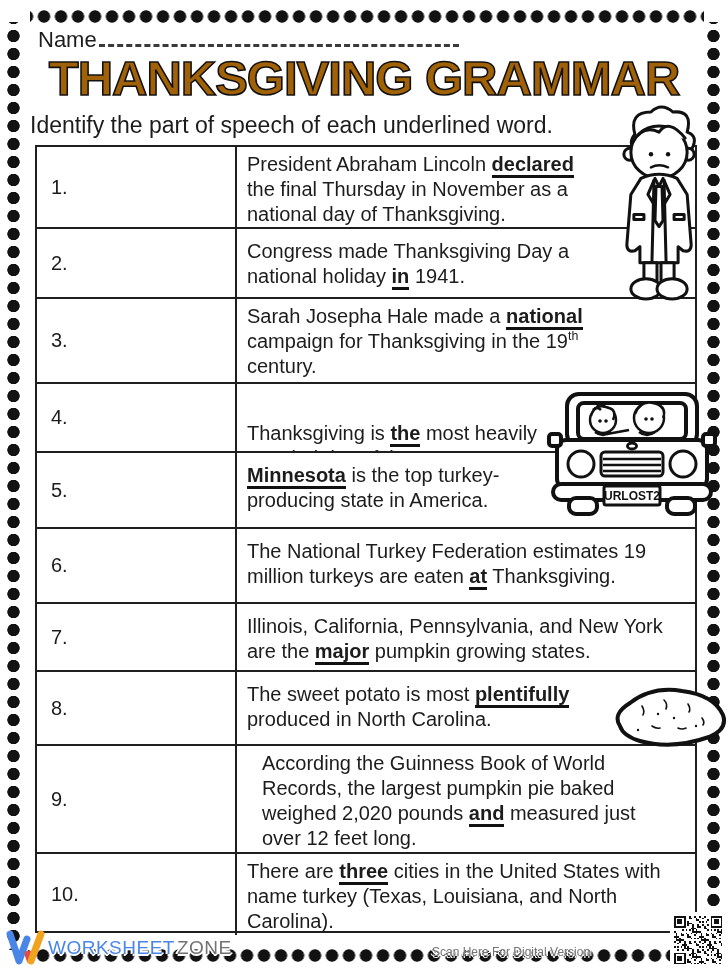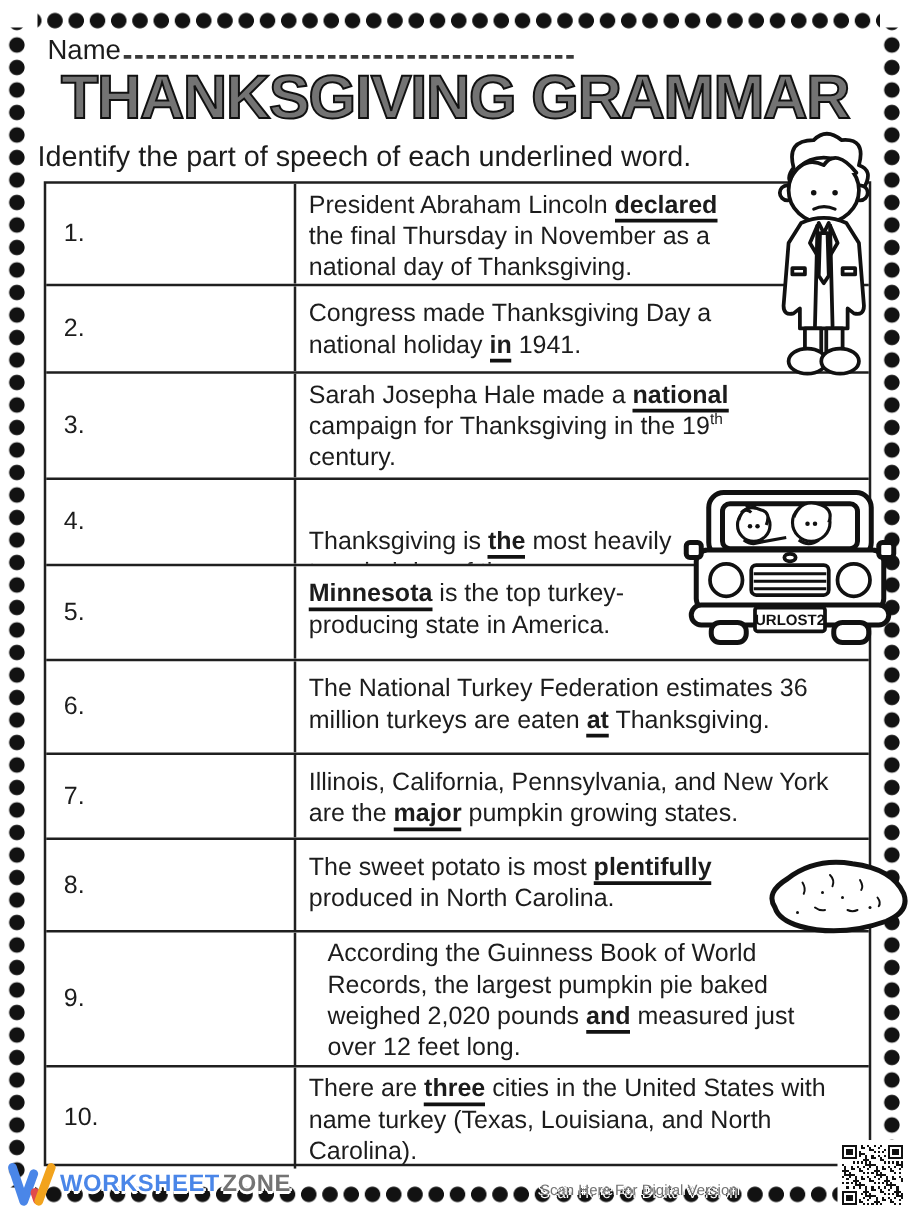--- a/index.html
+++ b/index.html
@@ -15,21 +15,21 @@
   .dots-top{top:10px;left:30px;right:24px;}
   .dots-bottom{bottom:8px;left:28px;right:24px;}
   .dots-left{left:7px;top:22px;bottom:20px;}
   .dots-right{right:8px;top:22px;bottom:20px;}
 
   .name-row{position:absolute;top:26px;left:38px;z-index:2;display:flex;align-items:baseline;}
   .name-label{font-size:22px;}
   .name-line{display:inline-block;width:360px;border-bottom:3px dashed #3a3a3a;height:18px;margin-left:2px;}
 
   .title{position:absolute;top:50px;left:0;width:100%;text-align:center;z-index:2;
-         font-size:49px;font-weight:900;letter-spacing:-1px;color:#737373;
+         font-size:49px;font-weight:900;letter-spacing:-1px;color:#a16207;
          -webkit-text-stroke:1.6px #111;}
   .instructions{position:absolute;top:112px;left:30px;z-index:2;font-size:23px;}
 
   
   .wtable{position:absolute;top:145px;left:35px;width:662px;height:788px;z-index:2;
           border:2px solid #1f1f1f;box-sizing:border-box;background:transparent;}
   .trow{display:flex;border-bottom:2px solid #1f1f1f;box-sizing:border-box;overflow:hidden;}
   .trow:last-child{border-bottom:none;}
   .cell-num{width:200px;flex:0 0 200px;border-right:2px solid #1f1f1f;box-sizing:border-box;
             display:flex;align-items:center;padding-left:14px;font-size:20px;}
@@ -61,21 +61,21 @@
   .trow:nth-child(7) .cell-sentence,.trow:nth-child(8) .cell-sentence{padding-top:10px;}
 
   
   .clip{position:absolute;z-index:3;}
   .clip-lincoln{left:606px;top:102px;}
   .clip-car{left:543px;top:388px;}
   .clip-potato{left:612px;top:684px;}
 
   
   .footer-logo{position:absolute;left:6px;bottom:4px;z-index:4;display:flex;align-items:center;}
-  .logo-text{font-size:19px;font-weight:bold;letter-spacing:0.5px;margin-left:2px;
+  .logo-text{font-size:19px;font-weight:normal;letter-spacing:0.5px;margin-left:2px;
              text-shadow:2px 0 0 #fff,-2px 0 0 #fff,0 2px 0 #fff,0 -2px 0 #fff,1px 1px 0 #fff,-1px -1px 0 #fff;}
   .scan-text{position:absolute;left:432px;bottom:11px;z-index:4;font-size:12px;color:#737373;
              text-shadow:2px 0 0 #fff,-2px 0 0 #fff,0 2px 0 #fff,0 -2px 0 #fff;}
   .qr{position:absolute;right:2px;bottom:2px;z-index:5;background:#fff;padding:3px;}
 </style>
 </head>
 <body>
 
 <div class="page">
 
@@ -136,21 +136,21 @@
     <div class="cell-sentence">
       <p><span class="target">Minnesota</span><span> is the top turkey-producing state in America.</span></p>
     </div>
   </div>
 
   <div class="trow">
     <div class="cell-num">
       <span>6.</span>
     </div>
     <div class="cell-sentence">
-      <p><span>The National Turkey Federation estimates 36 million turkeys are eaten </span><span class="target">at</span><span> Thanksgiving.</span></p>
+      <p><span>The National Turkey Federation estimates 19 million turkeys are eaten </span><span class="target">at</span><span> Thanksgiving.</span></p>
     </div>
   </div>
 
   <div class="trow">
     <div class="cell-num">
       <span>7.</span>
     </div>
     <div class="cell-sentence">
       <p><span>Illinois, California, Pennsylvania, and New York are the </span><span class="target">major</span><span> pumpkin growing states.</span></p>
     </div>

